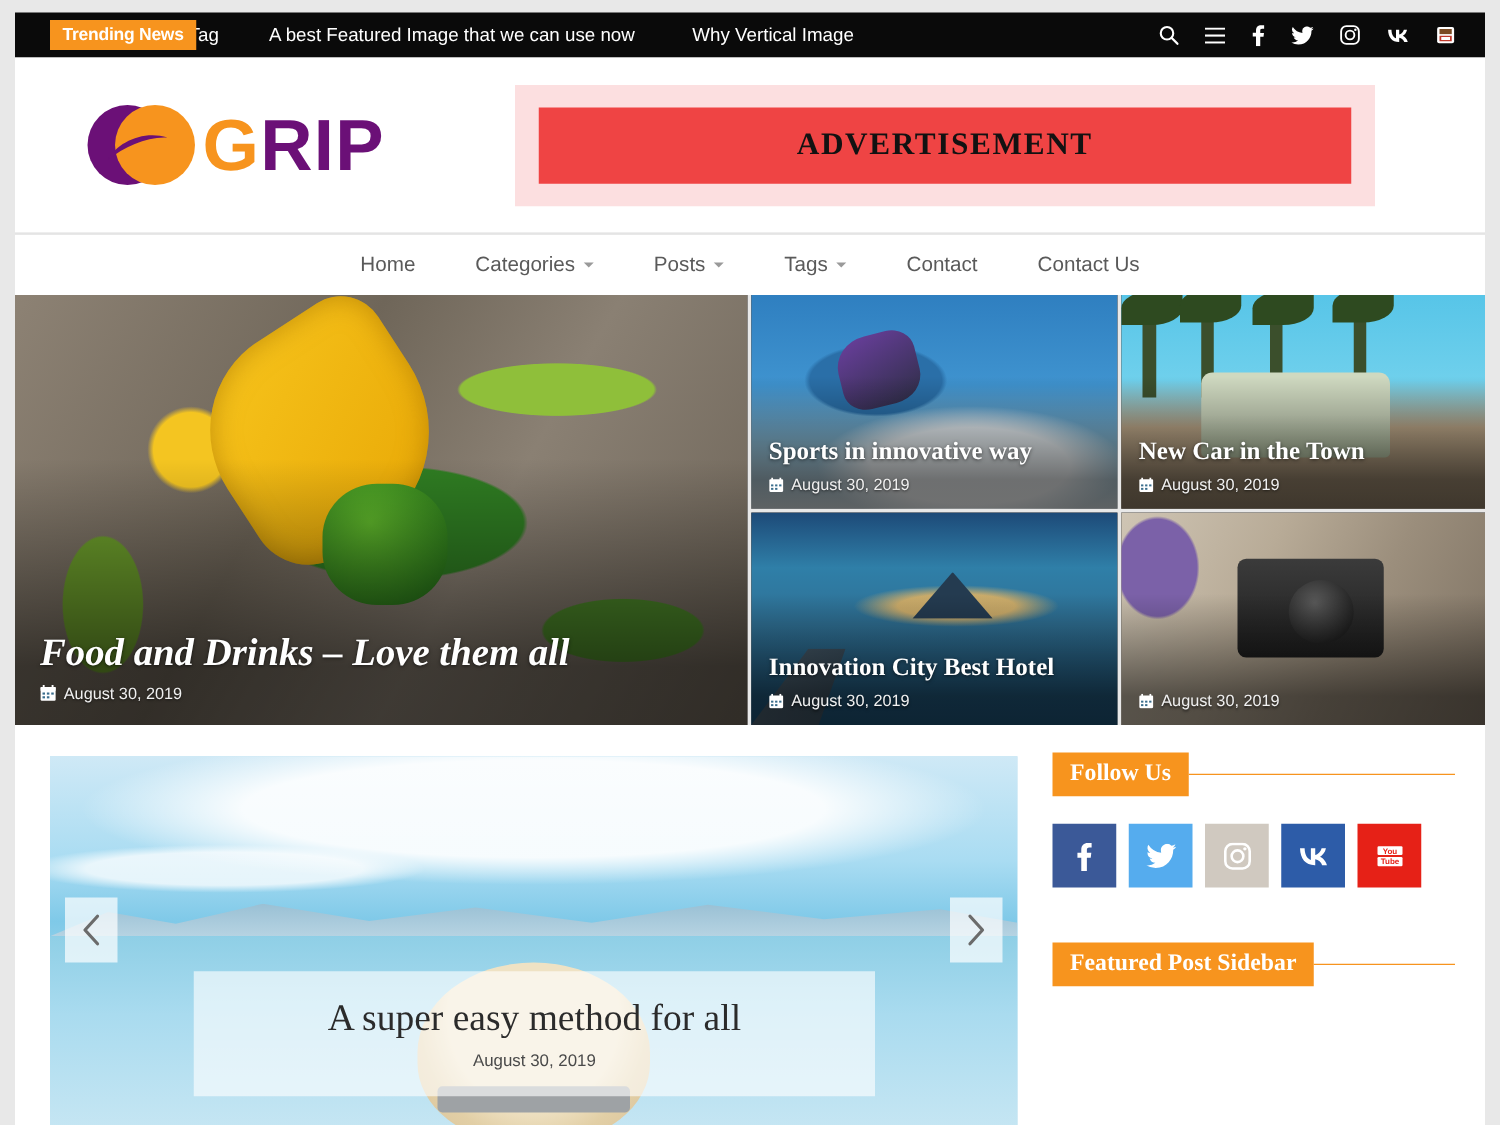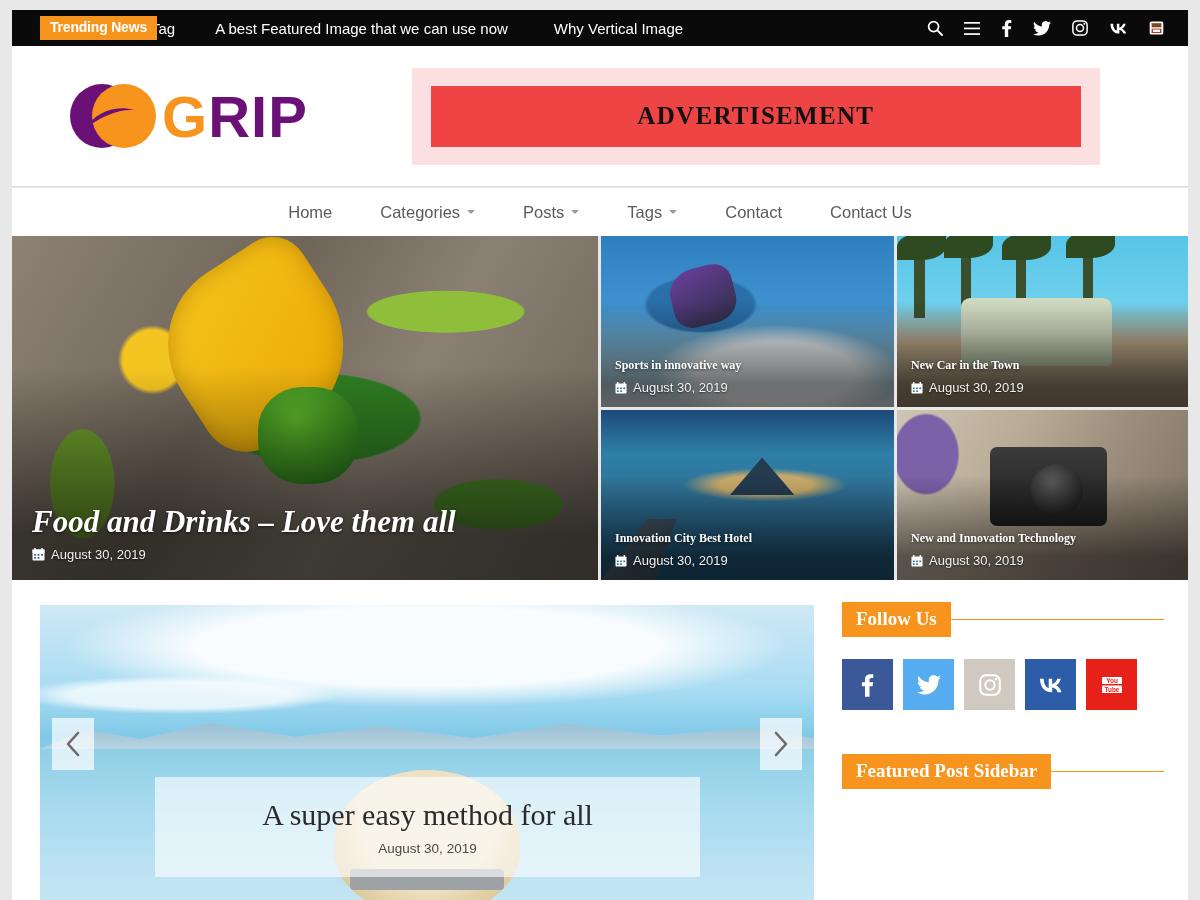--- a/index.html
+++ b/index.html
@@ -98,21 +98,21 @@
     text-shadow:0 1px 2px rgba(0,0,0,.6);
   }
   .cal{ display:inline-block; }
   .t-main{ left:0; top:0; width:586px; height:344px; }
   .t-main .ttl{ font-size:31px;font-style:italic; }
   .t-main .cap{ left:20px; bottom:18px; }
   .t-2{ left:589px; top:0; width:293px; height:171px; }
   .t-3{ left:885px; top:0; width:291px; height:171px; }
   .t-4{ left:589px; top:174px; width:293px; height:170px; }
   .t-5{ left:885px; top:174px; width:291px; height:170px; }
-  .t-2 .ttl,.t-3 .ttl,.t-4 .ttl,.t-5 .ttl{ font-size:12px; }
+  .t-2 .ttl,.t-3 .ttl,.t-4 .ttl,.t-5 .ttl{ font-size:20px; }
   .t-2 .cap,.t-3 .cap,.t-4 .cap,.t-5 .cap{ left:14px; bottom:12px; }
 
   
   .img-veg{
     background:
       radial-gradient(circle at 24% 36%, #f4c521 0 6%, transparent 7%),
       radial-gradient(ellipse 30% 22% at 52% 53%, #2f7d22 0 58%, transparent 60%),
       radial-gradient(ellipse 22% 10% at 74% 22%, #8fbf3a 0 60%, transparent 62%),
       radial-gradient(ellipse 9% 26% at 12% 72%, #6ea02c 0 60%, transparent 62%),
       radial-gradient(ellipse 18% 12% at 83% 78%, #4e8b2a 0 60%, transparent 62%),
@@ -496,21 +496,20 @@
       </span>
     </a>
 
     <a class="tile t-5">
       <span class="bg img-cam">
         <span class="camera"></span>
         <span class="lens"></span>
       </span>
       <span class="shade"></span>
       <span class="cap">
-        <span class="ttl">New and Innovation Technology</span>
         <span class="meta">
           <svg class="cal" width="12" height="12" viewBox="0 0 13 13">
               <rect x="0.5" y="1.6" width="12" height="10.9" rx="1" fill="#fff"></rect>
               <rect x="2.2" y="0" width="1.5" height="3" fill="#fff"></rect>
               <rect x="9.3" y="0" width="1.5" height="3" fill="#fff"></rect>
               <rect x="2" y="6" width="2" height="1.7" fill="#3a6d8c"></rect>
               <rect x="5.5" y="6" width="2" height="1.7" fill="#3a6d8c"></rect>
               <rect x="9" y="6" width="2" height="1.7" fill="#3a6d8c"></rect>
               <rect x="2" y="9" width="2" height="1.7" fill="#3a6d8c"></rect>
               <rect x="5.5" y="9" width="2" height="1.7" fill="#3a6d8c"></rect>

